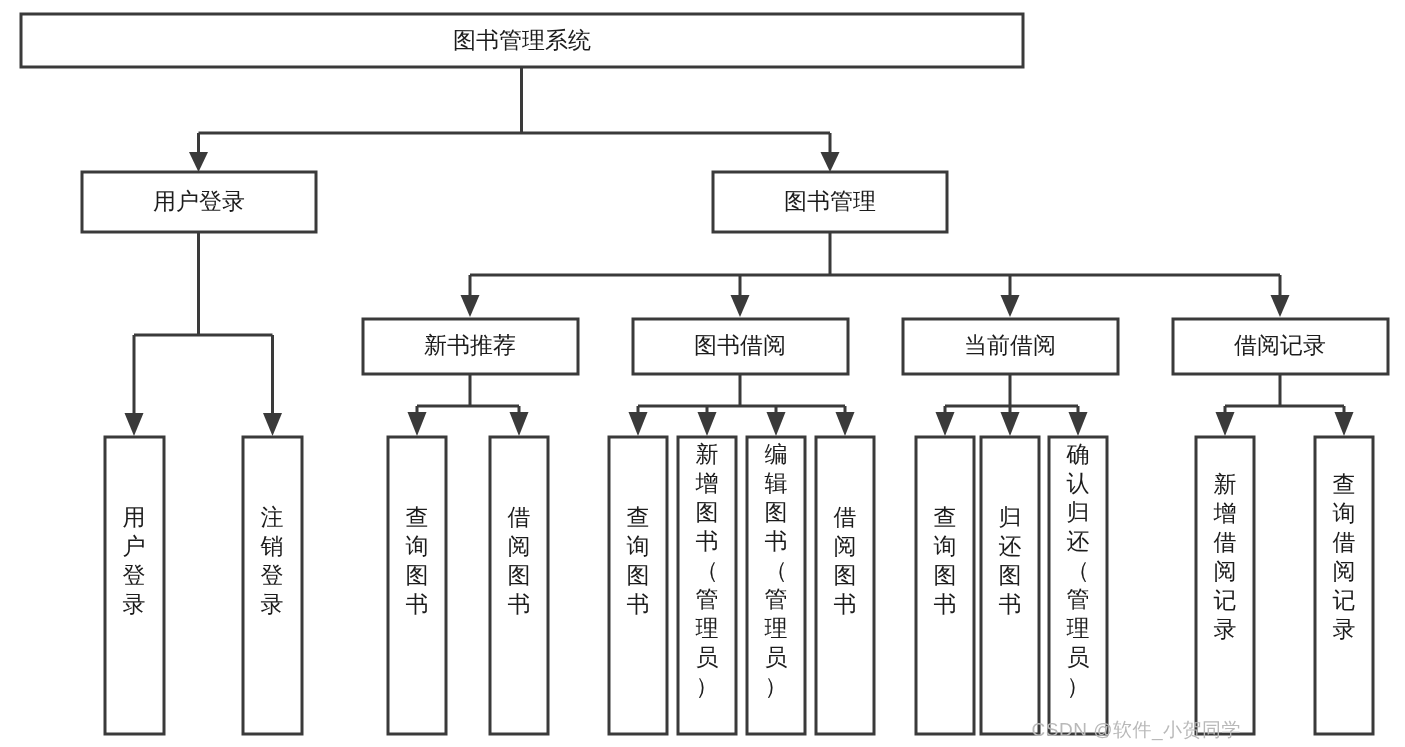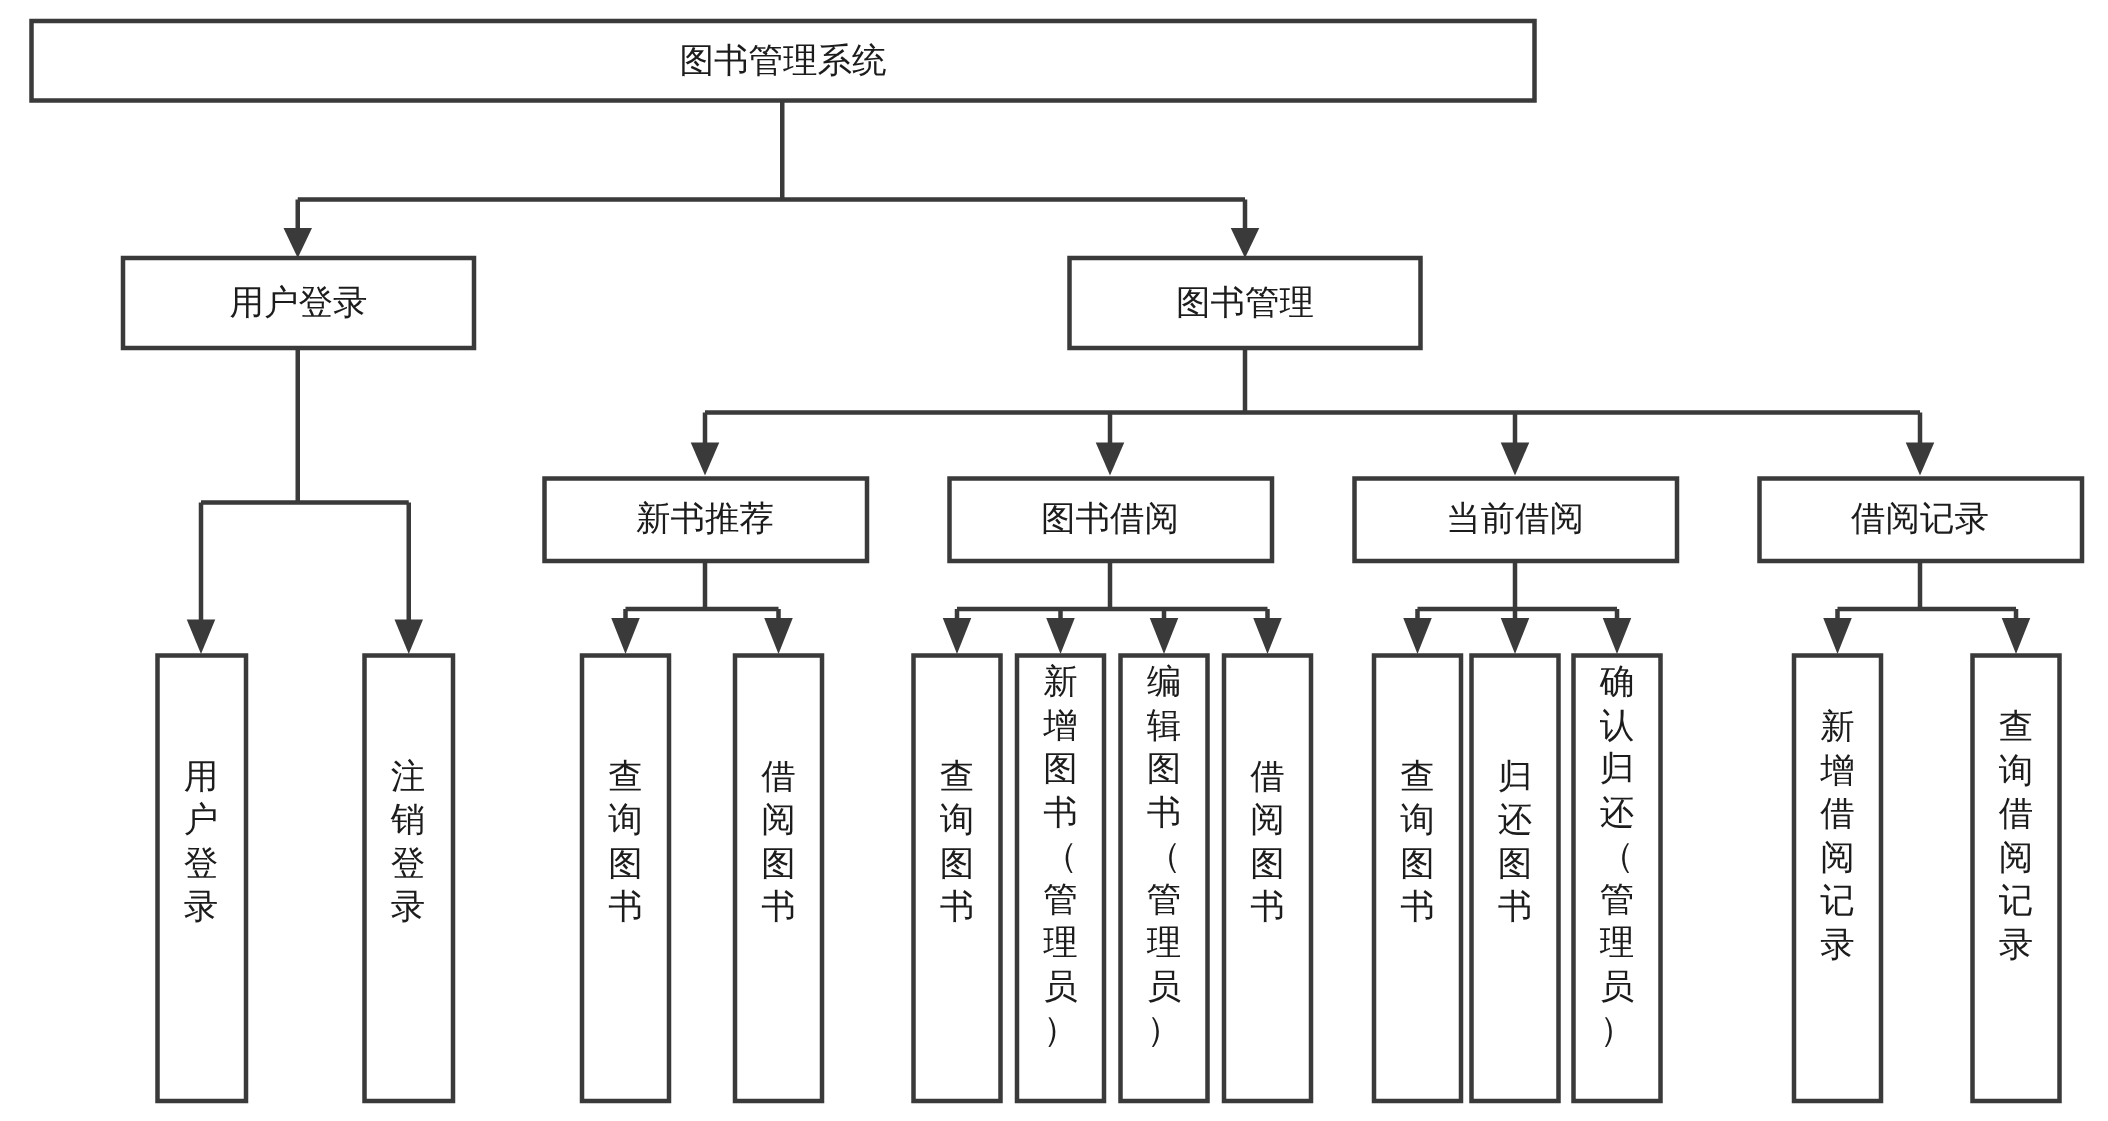--- a/index.html
+++ b/index.html
@@ -202,14 +202,15 @@
       <text class="node-label-v" x="1225" y="492"><tspan x="1225" dy="0">新</tspan><tspan x="1225" dy="29">增</tspan><tspan x="1225" dy="29">借</tspan><tspan x="1225" dy="29">阅</tspan><tspan x="1225" dy="29">记</tspan><tspan x="1225" dy="29">录</tspan></text>
     </g>
 
     <g>
       <rect class="node-box" x="1315" y="437" width="58" height="297"></rect>
       <text class="node-label-v" x="1344" y="492"><tspan x="1344" dy="0">查</tspan><tspan x="1344" dy="29">询</tspan><tspan x="1344" dy="29">借</tspan><tspan x="1344" dy="29">阅</tspan><tspan x="1344" dy="29">记</tspan><tspan x="1344" dy="29">录</tspan></text>
     </g>
 
   </svg>
 
+  <div class="watermark-text">CSDN @软件_小贺同学</div>
 
 </div>
 
 </body></html>

